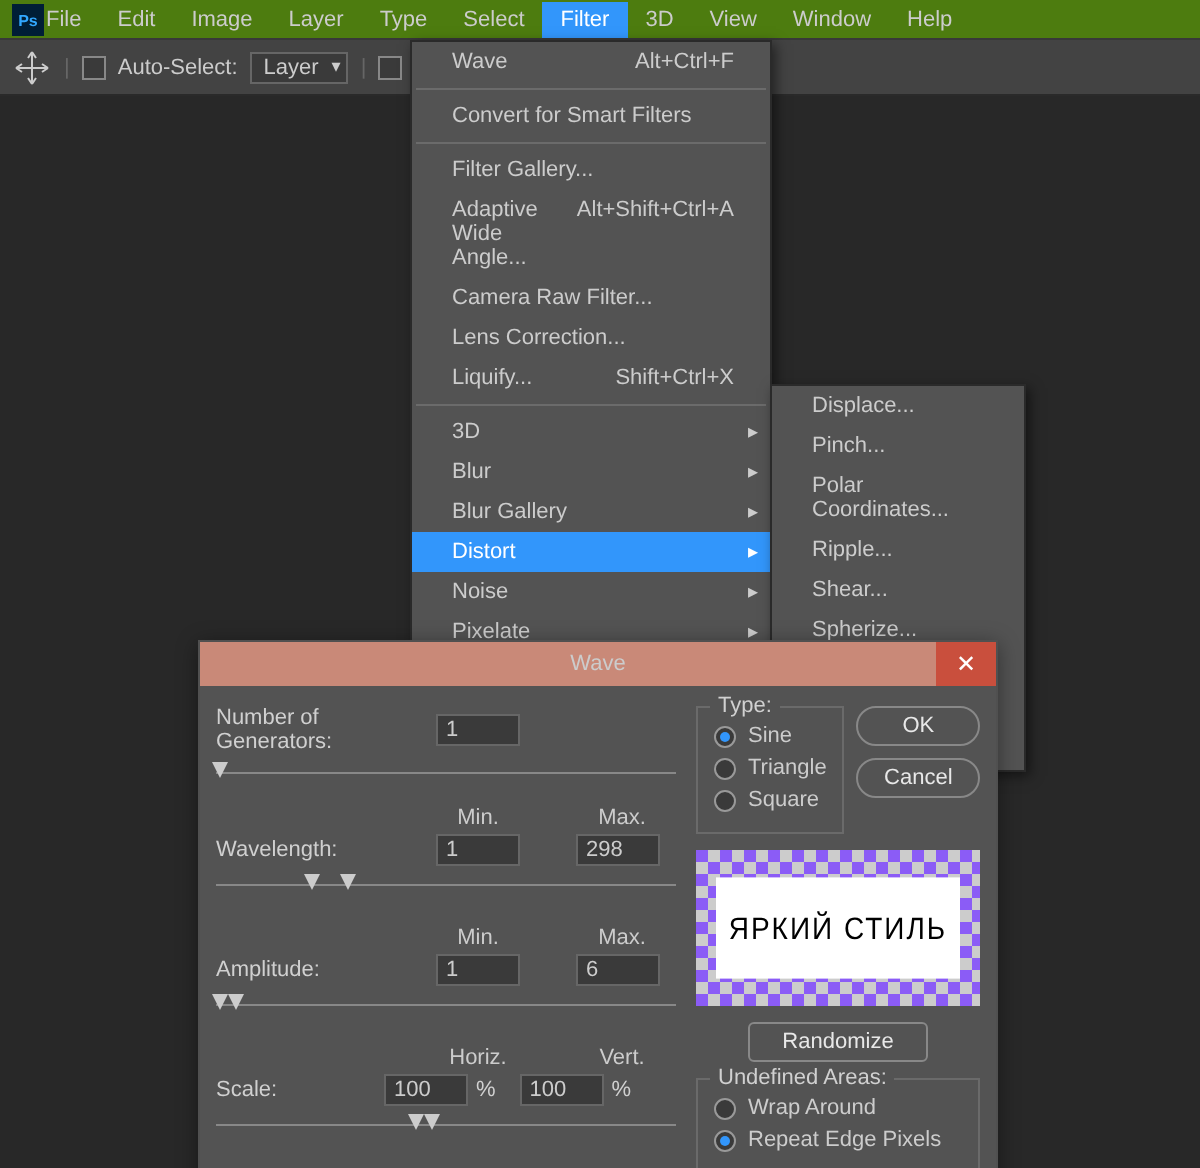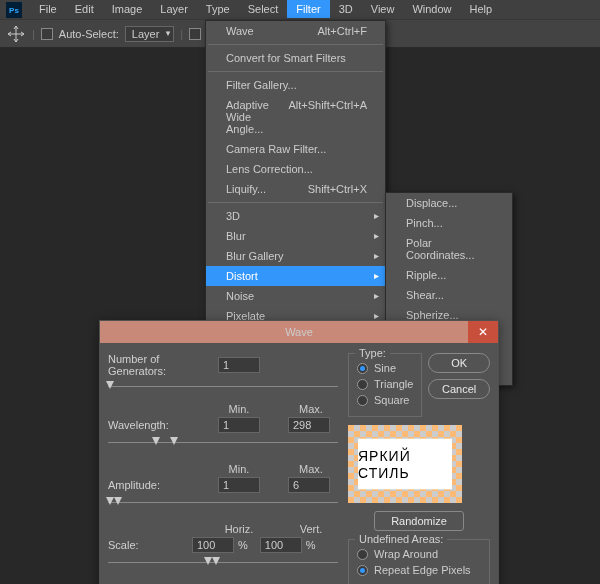--- a/index.html
+++ b/index.html
@@ -1,17 +1,17 @@
 <!DOCTYPE html>
 <html><head>
 <meta charset="utf-8">
 <style>
 *{box-sizing:border-box;margin:0;padding:0;font-family:Tahoma,Arial,sans-serif;font-size:11px;color:#ccc;user-select:none}
 body{background:#282828;width:600px;height:584px;overflow:hidden;position:relative}
-.menubar{background:#404040;height:20px;display:flex;align-items:flex-start;padding-left:30px;border-bottom:1px solid #383838}
+.menubar{background:#4d7c0f;height:20px;display:flex;align-items:center;padding-left:14px;border-bottom:1px solid #383838}
 .ps-logo{position:absolute;left:6px;top:2px;width:16px;height:16px;background:#001e36;display:flex;align-items:center;justify-content:center;color:#31a8ff;font-size:8px;font-weight:bold}
 .menubar span{padding:3px 9px;cursor:default}
 .menubar span.active{background:#3296fb;color:#fff}
 .toolbar{background:#434343;height:28px;display:flex;align-items:center;padding:0 6px;gap:6px;border-bottom:1px solid #2a2a2a}
 .move-icon{width:20px;height:20px;position:relative}
 .move-icon svg{stroke:#ccc;fill:none}
 .checkbox-ui{width:12px;height:12px;border:1px solid #888;background:#3a3a3a;display:inline-block;vertical-align:middle}
 .tool-label{color:#ccc;font-size:11px}
 .layer-select{background:#3a3a3a;border:1px solid #666;padding:1px 14px 1px 6px;color:#ccc;position:relative}
 .layer-select::after{content:"▾";position:absolute;right:3px;top:1px;font-size:9px}
@@ -38,21 +38,21 @@
 .thumb{position:absolute;top:0;width:0;height:0;border-left:4px solid transparent;border-right:4px solid transparent;border-top:8px solid #ccc}
 .minmax-hdr{display:flex;gap:30px;margin-left:110px;color:#d0d0d0;margin-bottom:2px}
 .minmax-hdr span{width:42px;text-align:center}
 .slider-dbl{height:16px;position:relative;margin:2px 0 10px 0}
 .fieldset{border:1px solid #6a6a6a;padding:6px 8px 8px 8px;position:relative;margin-bottom:0}
 .fieldset .legend{position:absolute;top:-7px;left:6px;background:#535353;padding:0 4px;color:#d0d0d0}
 .radio-row{display:flex;align-items:center;gap:6px;padding:2px 0;color:#d0d0d0}
 .radio{width:11px;height:11px;border-radius:50%;border:1px solid #999;background:#3a3a3a;position:relative;display:inline-block}
 .radio.on::after{content:"";position:absolute;left:2px;top:2px;width:5px;height:5px;border-radius:50%;background:#3296fb}
 .btn{background:#535353;border:1px solid #888;border-radius:10px;height:20px;display:flex;align-items:center;justify-content:center;color:#e8e8e8;cursor:default}
-.preview{width:114px;height:78px;background:#fdba74;position:relative}
+.preview{width:142px;height:78px;background:#8b5cf6;position:relative}
 .checker{position:absolute;inset:0;background-image:linear-gradient(45deg,#ccc 25%,transparent 25%),linear-gradient(-45deg,#ccc 25%,transparent 25%),linear-gradient(45deg,transparent 75%,#ccc 75%),linear-gradient(-45deg,transparent 75%,#ccc 75%);background-size:12px 12px;background-position:0 0,0 6px,6px -6px,-6px 0}
 .preview-inner{position:absolute;left:10px;top:16px;right:10px;bottom:16px;background:#fff;display:flex;align-items:center;justify-content:center;color:#000;font-family:Impact,Arial;font-size:14px;letter-spacing:1px;transform:scaleY(1.1)}
 .pct{margin-left:4px;color:#d0d0d0}
 </style>
 </head>
 <body>
 
 <div class="ps-logo">Ps</div>
 <div class="menubar" id="menubar">
     <span>File</span>

